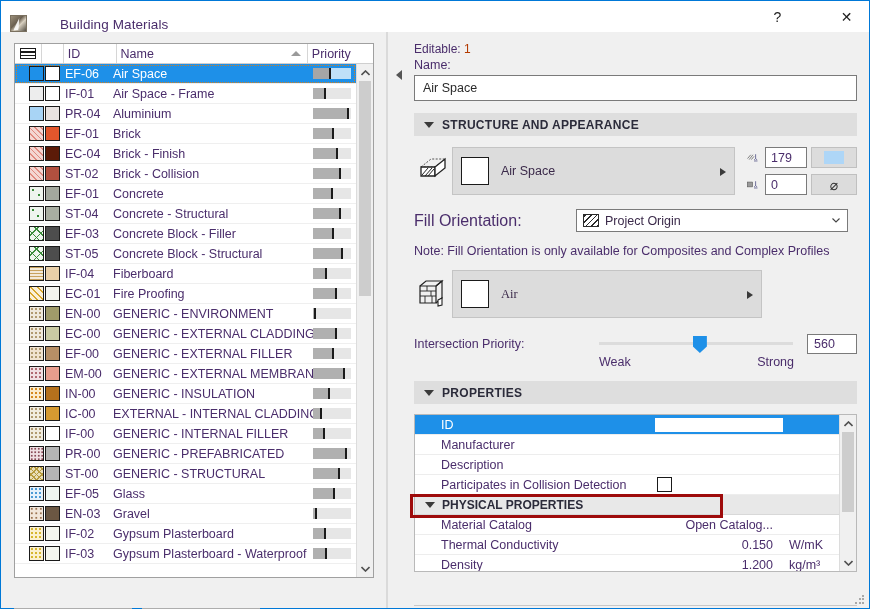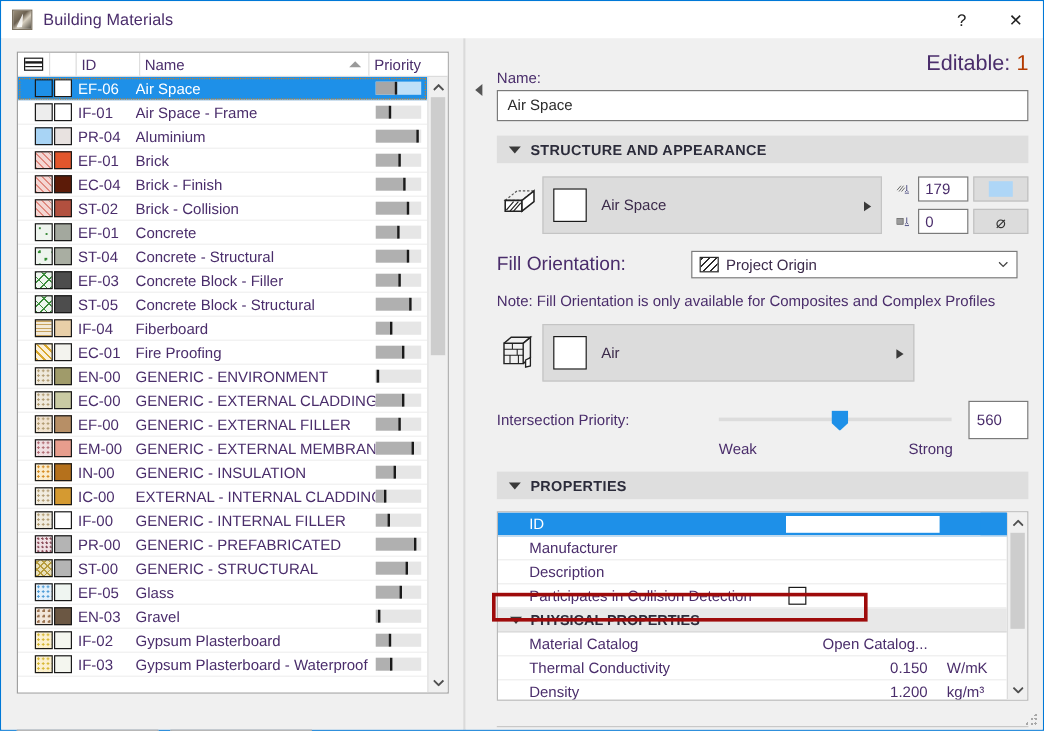--- a/index.html
+++ b/index.html
@@ -12,22 +12,23 @@
   }
   .window{
     position:absolute;left:0;top:0;width:870px;height:609px;
     border:1px solid #0078d7;
     box-sizing:border-box;
     background:#f0f0f0;
     display:flex;flex-direction:column;
   }
   
   .titlebar{
-    height:31px;flex:0 0 31px;display:flex;align-items:center;
+    height:31px;flex:0 0 31px;display:flex;align-items:flex-end;
     background:#ffffff;
+    gap:24px;
   }
   .title-icon{
     width:17px;height:17px;margin-left:9px;margin-right:9px;
     background:linear-gradient(135deg,#9b8f7a 0%,#6b6050 40%,#d8d0c0 60%,#555046 100%);
     border:1px solid #7a705f;box-sizing:border-box;position:relative;
   }
   .title-icon::after{
     content:"";position:absolute;left:4px;top:2px;width:5px;height:12px;
     background:#ffffff;transform:skewX(-14deg);opacity:.85;
     clip-path:polygon(0 100%,55% 0,100% 100%);
@@ -136,21 +137,21 @@
   .collapse-arrow{
     position:absolute;left:5px;top:36px;width:12px;height:14px;
     display:flex;align-items:center;justify-content:center;
   }
   .collapse-arrow div{
     width:0;height:0;border-top:5px solid transparent;border-bottom:5px solid transparent;
     border-right:6px solid #555;
   }
   .rp-inner{position:absolute;left:26px;top:10px;right:12px;}
   .editable{
-    text-align:right;font-size:18px;color:#4a2d6b;height:16px;
+    font-size:12px;color:#4a2d6b;height:16px;
   }
   .editable b{font-weight:normal;color:#b33a00;}
   .lbl{font-size:12.5px;color:#4a2d6b;}
   .name-input{
     margin-top:3px;height:26px;border:1px solid #7a7a7a;background:#fff;
     display:flex;align-items:center;padding-left:8px;box-sizing:border-box;
     font-size:12.5px;color:#2b2b2b;
   }
   .section-head{
     margin-top:12px;height:23px;background:#dedede;display:flex;align-items:center;
@@ -205,21 +206,21 @@
 
   .slider-row{margin-top:16px;display:flex;align-items:center;}
   .slider-lbl{width:185px;flex:0 0 185px;font-size:12.5px;color:#4a2d6b;}
   .slider-wrap{flex:1;position:relative;height:20px;max-width:195px;}
   .slider-track{position:absolute;left:0;right:0;top:8px;height:3px;background:#dcdcdc;}
   .slider-thumb{
     position:absolute;top:2px;width:14px;height:17px;background:#1e90e8;
     clip-path:polygon(0 0,100% 0,100% 62%,50% 100%,0 62%);
   }
   .slider-num{
-    margin-left:14px;width:50px;height:32px;border:1px solid #7a7a7a;background:#fff;
+    margin-left:14px;width:50px;height:20px;border:1px solid #7a7a7a;background:#fff;
     box-sizing:border-box;display:flex;align-items:center;padding-left:6px;
     font-size:12.5px;color:#4a2d6b;
   }
   .ws-row{display:flex;margin-top:1px;}
   .ws-spacer{width:185px;flex:0 0 185px;}
   .ws-inner{flex:1;max-width:195px;display:flex;justify-content:space-between;font-size:12.5px;color:#4a2d6b;}
 
   
   .props-frame{
     margin-top:10px;border:1px solid #b9b9b9;background:#fff;box-sizing:border-box;
@@ -690,21 +691,21 @@
             <span class="hatch-ico"></span>
             <span>Project Origin</span>
             <svg class="chev" viewBox="0 0 8 5">
                 <path d="M0.5 0.5 L4 4 L7.5 0.5" fill="none" stroke="#444" stroke-width="1.1"></path>
               </svg>
           </div>
         </div>
 
         <div class="note">Note: Fill Orientation is only available for Composites and Complex Profiles</div>
 
-        <div class="fill-row" style="margin-top:12px;">
+        <div class="fill-row" style="margin-top:12px;font-family:Liberation Serif, serif;">
           <div class="fill-ico">
             <svg width="30" height="30" viewBox="0 0 30 30">
               <path d="M2 8 L18 8 L18 25 L2 25 Z" fill="none" stroke="#222" stroke-width="1.2"></path>
               <path d="M2 8 L8 3 L24 3 L18 8" fill="none" stroke="#222" stroke-width="1.2"></path>
               <path d="M18 8 L24 3 L24 20 L18 25" fill="none" stroke="#222" stroke-width="1.2"></path>
               <path d="M2 13 L18 13 M2 18 L18 18 M9 8 L9 13 M13 13 L13 18 M7 18 L7 25 M14 18 L14 25" stroke="#222" stroke-width="0.9"></path>
               <path d="M20 22 L24 20 L24 27 L20 28 Z" fill="#fff" stroke="#222" stroke-width="1.1"></path>
             </svg>
           </div>
           <div class="pick-box">

